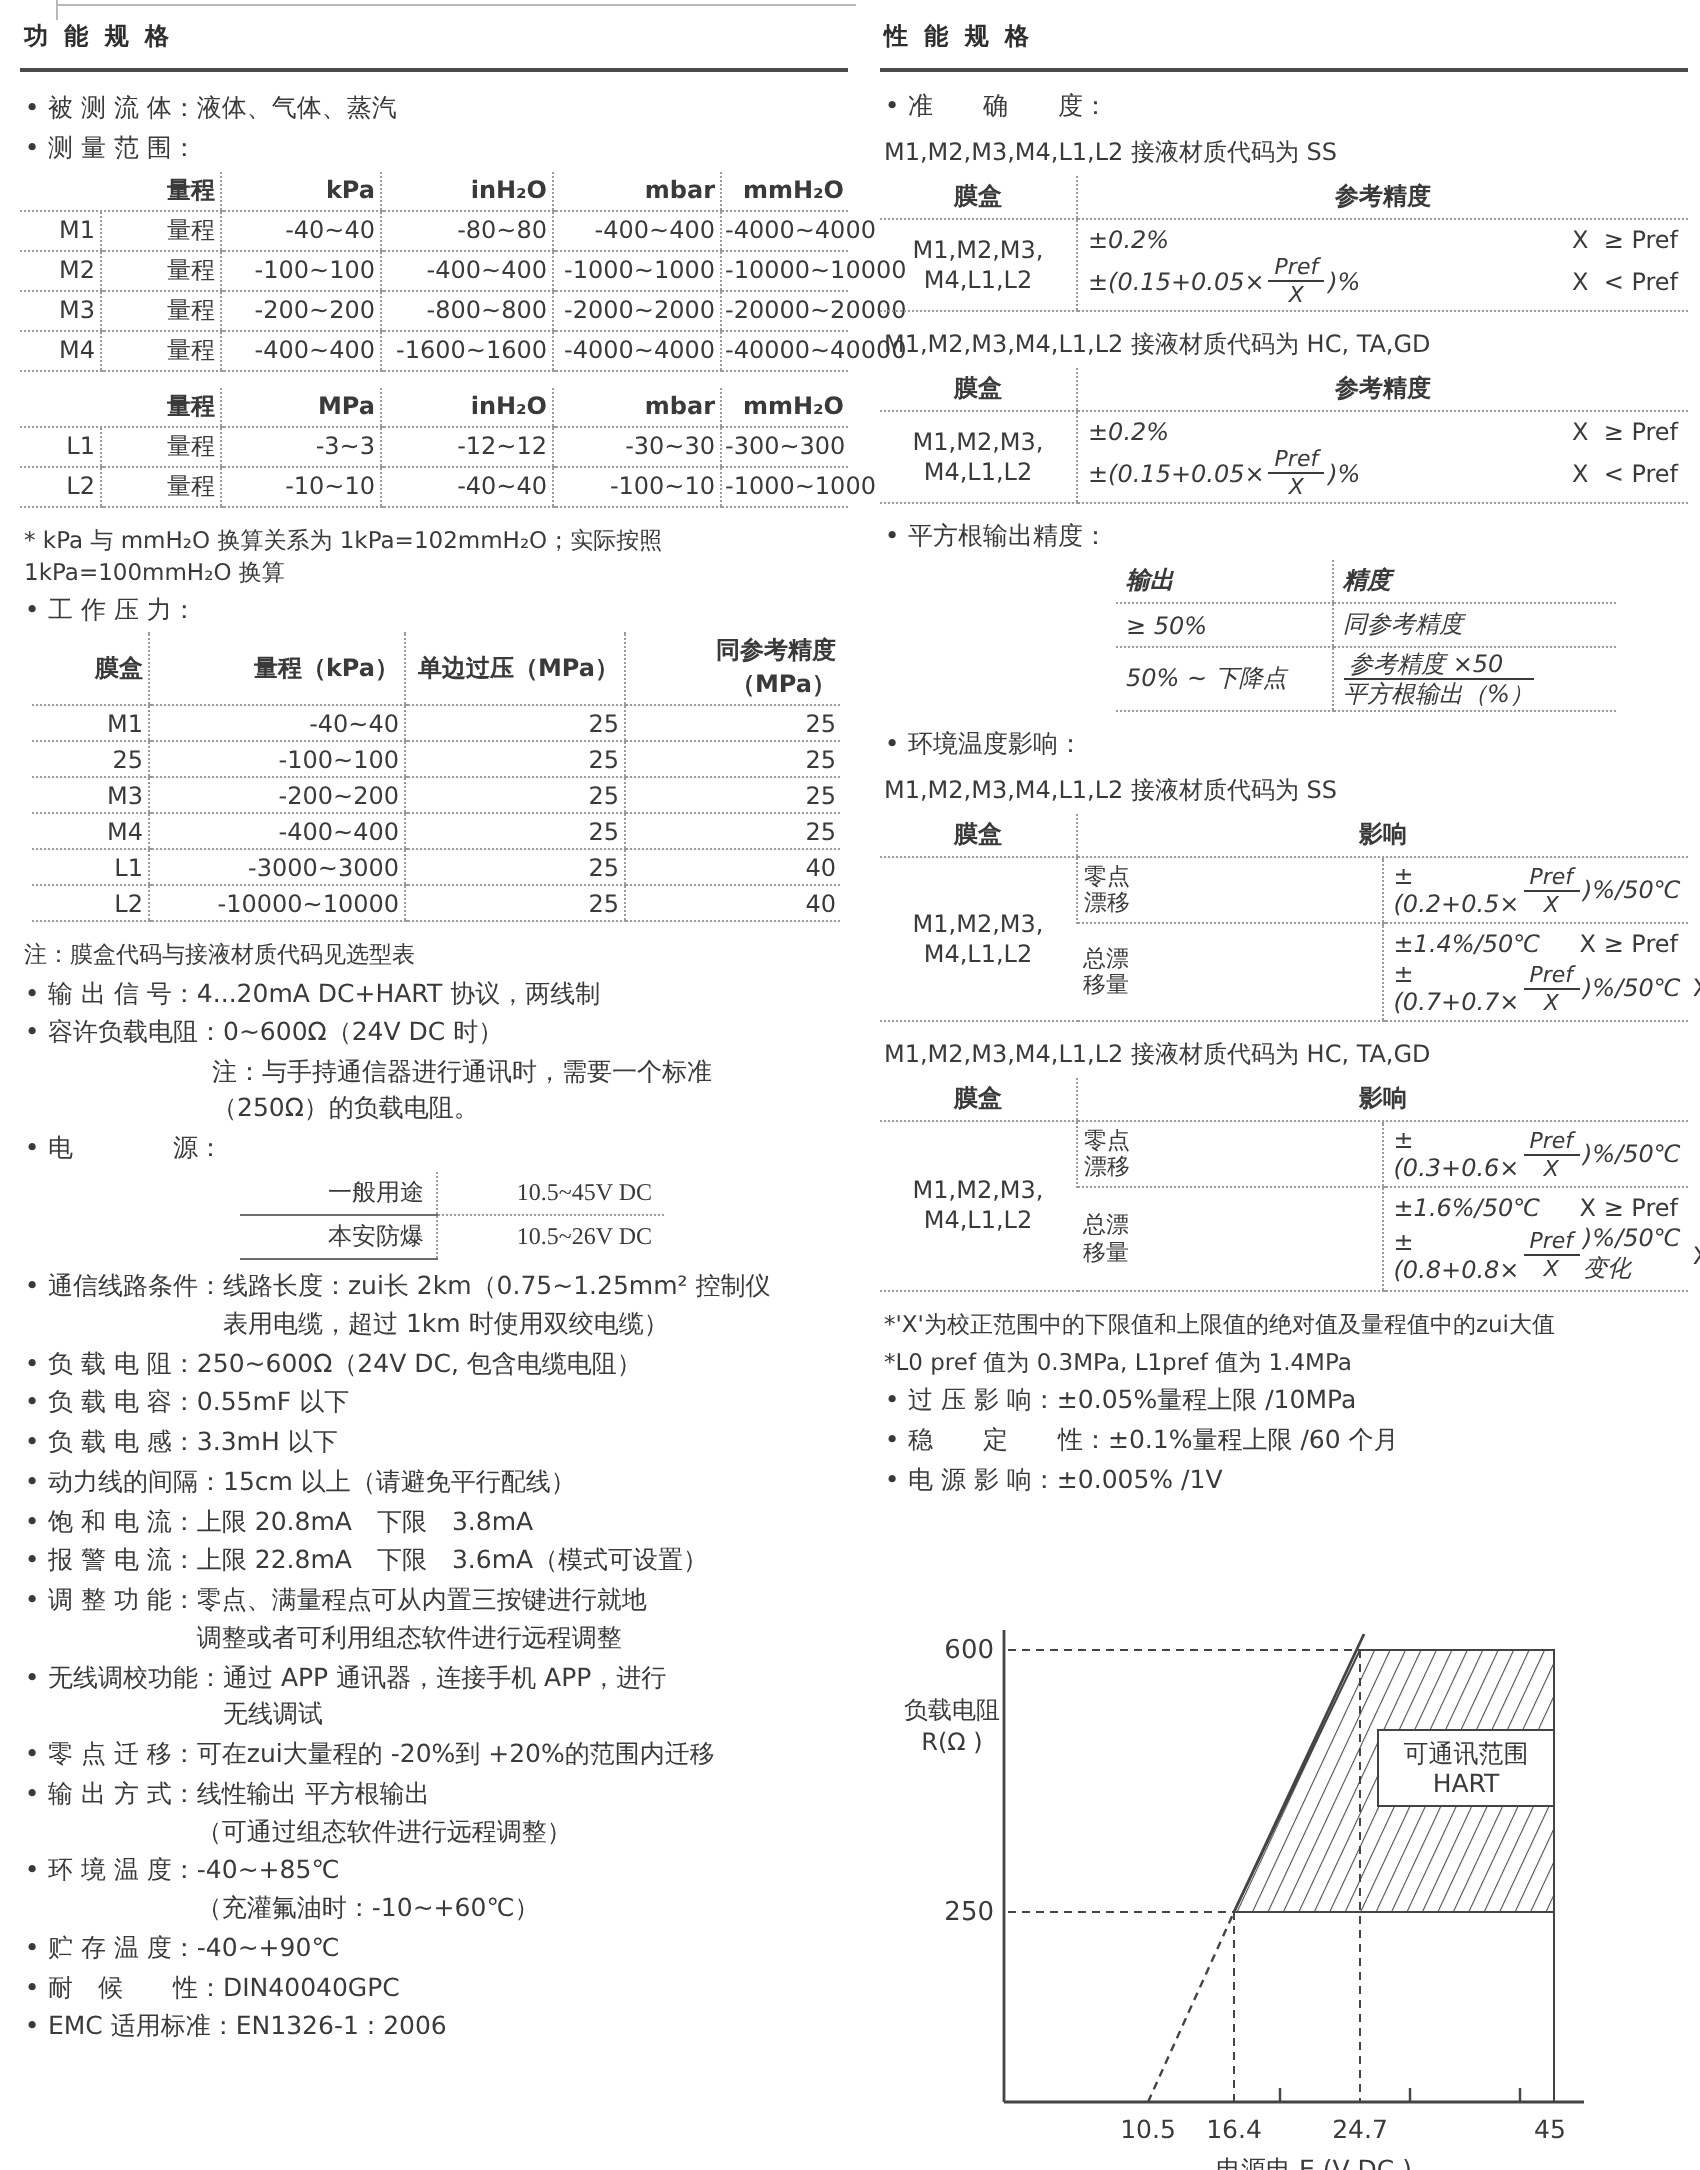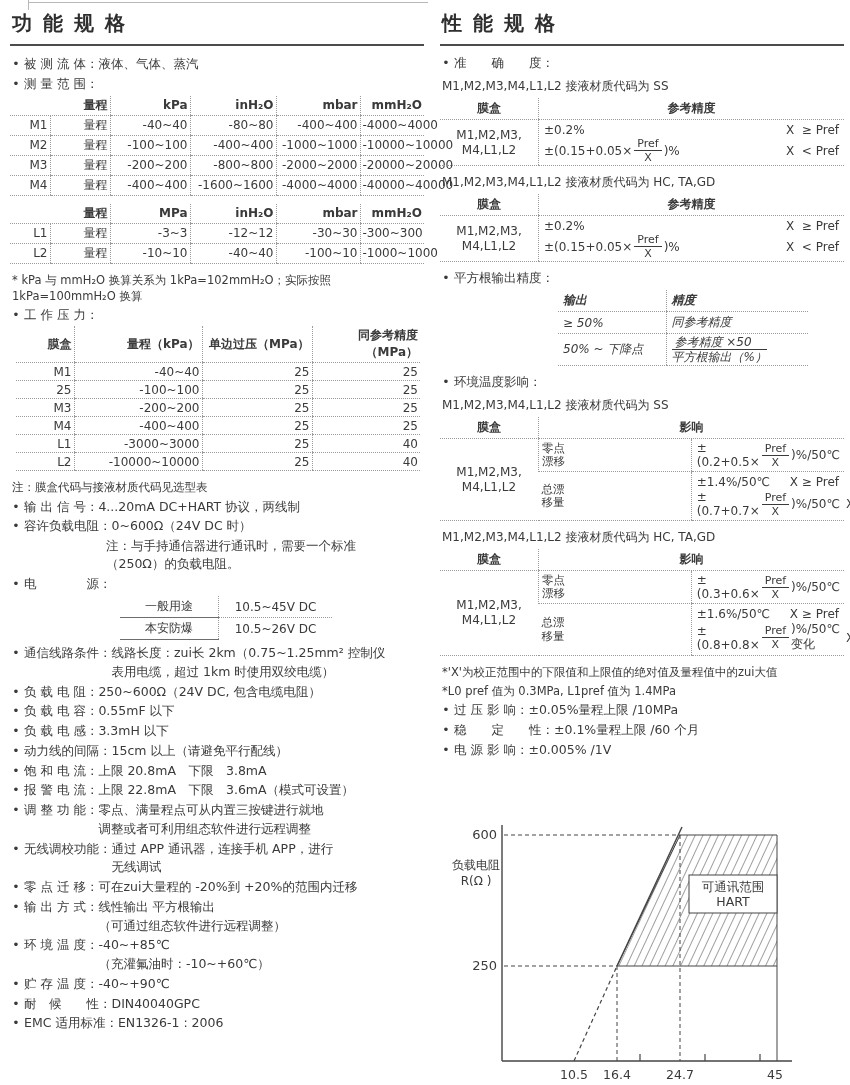--- a/index.html
+++ b/index.html
@@ -3,52 +3,52 @@
 <meta charset="utf-8">
 <style>
   html,body{margin:0;padding:0;background:#fff;}
   body{font-family:"DejaVu Sans","Liberation Sans",sans-serif;color:#3a3a3a;}
   .page{position:relative;width:850px;height:1085px;background:#fff;overflow:hidden;}
   .artifact-h{position:absolute;left:28px;top:2px;width:400px;border-top:1px solid #b8b8b8;}
   .artifact-v{position:absolute;left:28px;top:0;height:10px;border-left:1px solid #b8b8b8;}
   .cols{display:flex;gap:16px;padding:8px 6px 0 10px;}
   .col-l{width:414px;flex:none;}
   .col-r{width:404px;flex:none;}
-  .sec-title{font-size:20px;font-weight:bold;color:#2e2e2e;letter-spacing:2px;
+  .sec-title{font-size:12px;font-weight:bold;color:#2e2e2e;letter-spacing:2px;
              border-bottom:2px solid #4c4c4c;padding:2px 0 7px 2px;margin:0 0 9px 0;}
   
   .spec{display:flex;align-items:flex-start;font-size:12.5px;line-height:1.5;margin:1px 0;}
   .spec .dot{flex:none;width:12px;text-align:center;margin-right:2px;}
   .spec .lbl{flex:none;white-space:pre;}
   .spec .val{white-space:pre-line;}
   .subnote{font-size:12.5px;line-height:1.45;margin:1px 0 2px 96px;white-space:pre-line;}
   .smallnote{font-size:11.5px;line-height:1.4;margin:3px 0 2px 2px;}
   .mline{font-size:12px;margin:6px 0 3px 2px;}
   
   table{border-collapse:collapse;table-layout:fixed;}
   .t{width:100%;font-size:12px;text-align:right;margin:2px 0 8px 0;}
   .t th,.t td{border-bottom:1px dotted #9b9b9b;border-left:1px dotted #9b9b9b;
               padding:1px 2px;font-weight:normal;height:15px;}
   .t th{font-weight:600;}
   .t th:first-child,.t td:first-child{border-left:none;}
   
   .pwr{width:212px;margin:2px 0 4px 110px;font-size:12px;}
-  .pwr td{padding:2px 6px;text-align:center;}
-  .pwr td+td{border-left:1px dotted #9b9b9b;}
+  .pwr td{padding:2px 6px;text-align:right;}
+  .pwr td+td{border-left:1px dotted #9b9b9b;font-family:Liberation Serif, serif;}
   .pwr tr td:first-child{border-bottom:1px solid #6d6d6d;width:86px;}
   .pwr tr:first-child td+td{border-bottom:1px dotted #9b9b9b;}
   
   .acc,.tmp{width:100%;font-size:12px;margin:3px 0 8px 0;}
   .acc th,.acc td,.tmp th,.tmp td{border-bottom:1px dotted #9b9b9b;padding:2px 3px;font-weight:normal;}
   .acc th,.tmp th{font-weight:600;text-align:center;}
   .acc td+td,.acc th+th,.tmp td+td,.tmp th+th{border-left:1px dotted #9b9b9b;}
   .cellname{width:92px;text-align:center;white-space:pre-line;line-height:1.25;}
   .sub{width:30px;white-space:pre-line;line-height:1.15;font-size:11.5px;}
   .fline{display:flex;justify-content:space-between;align-items:center;min-height:16px;padding:0 2px;}
-  .fx{display:inline-flex;align-items:center;gap:2px;}
+  .fx{display:inline-flex;align-items:center;gap:2px;font-style:italic;}
   .cond{white-space:pre;margin-left:6px;}
   .frac{display:inline-block;text-align:center;vertical-align:middle;line-height:1;}
   .frac .num{display:block;border-bottom:1px solid #3a3a3a;padding:0 3px 1px 3px;font-size:11px;}
   .frac .den{display:block;padding-top:1px;font-size:11px;}
   
   .sqrt{width:250px;margin:3px 0 8px 118px;font-size:12px;font-style:italic;}
   .sqrt td,.sqrt th{border-bottom:1px dotted #9b9b9b;padding:2px 5px;text-align:left;font-weight:normal;}
   .sqrt th{font-weight:600;}
   .sqrt td+td,.sqrt th+th{border-left:1px dotted #9b9b9b;}
   .heading-line{font-size:12.5px;margin:4px 0 1px 0;display:flex;}

